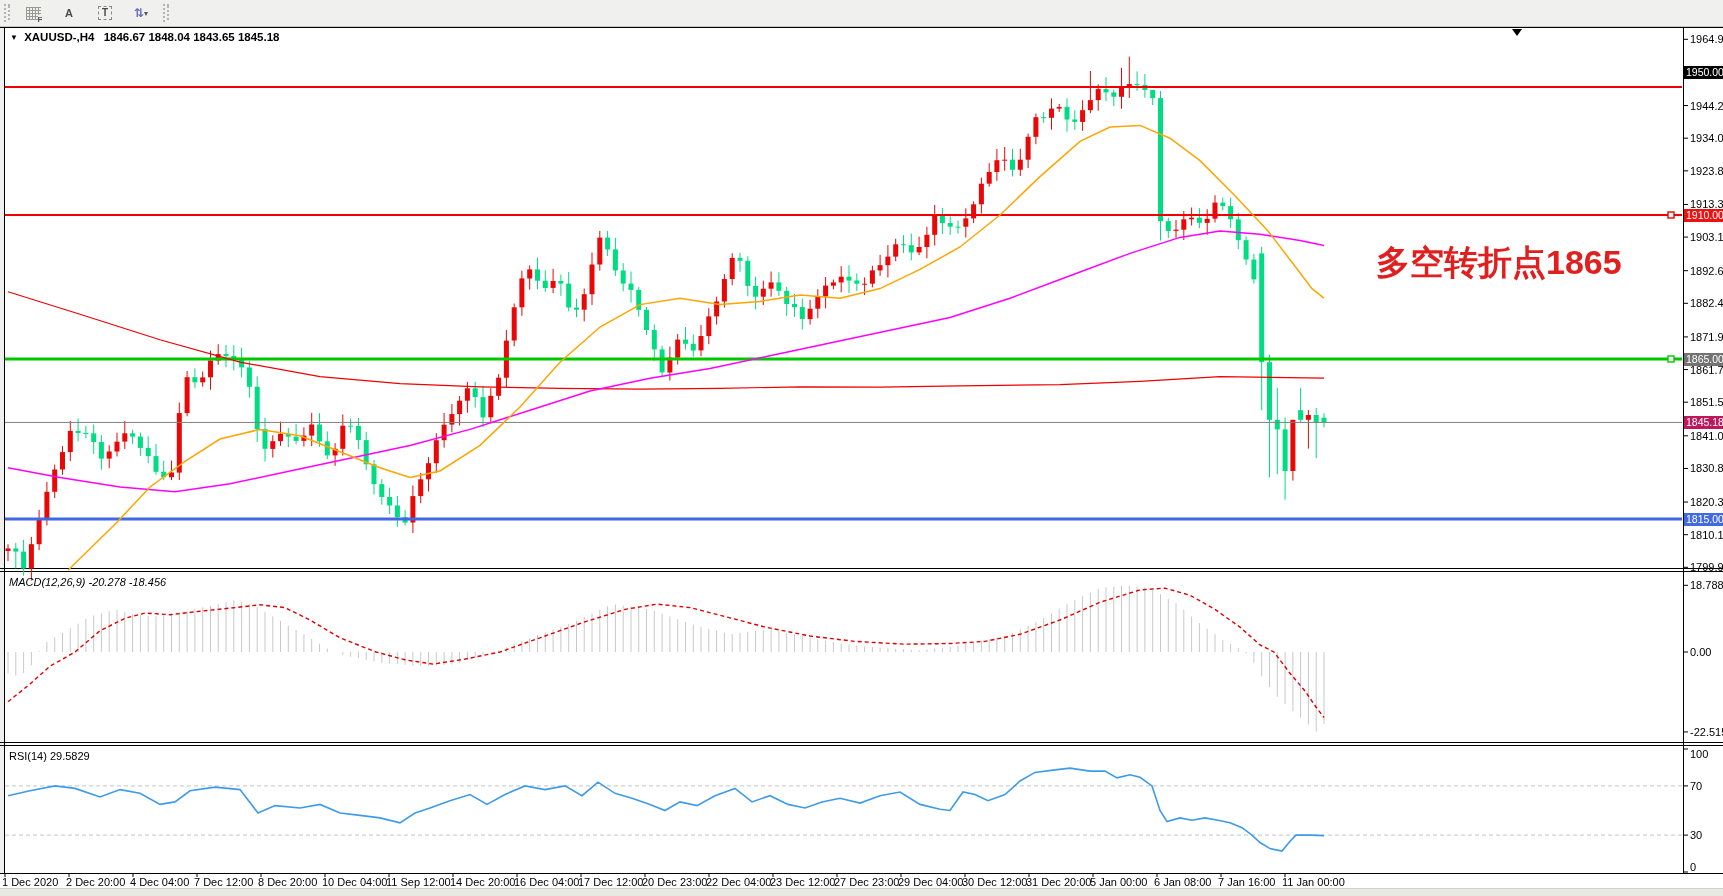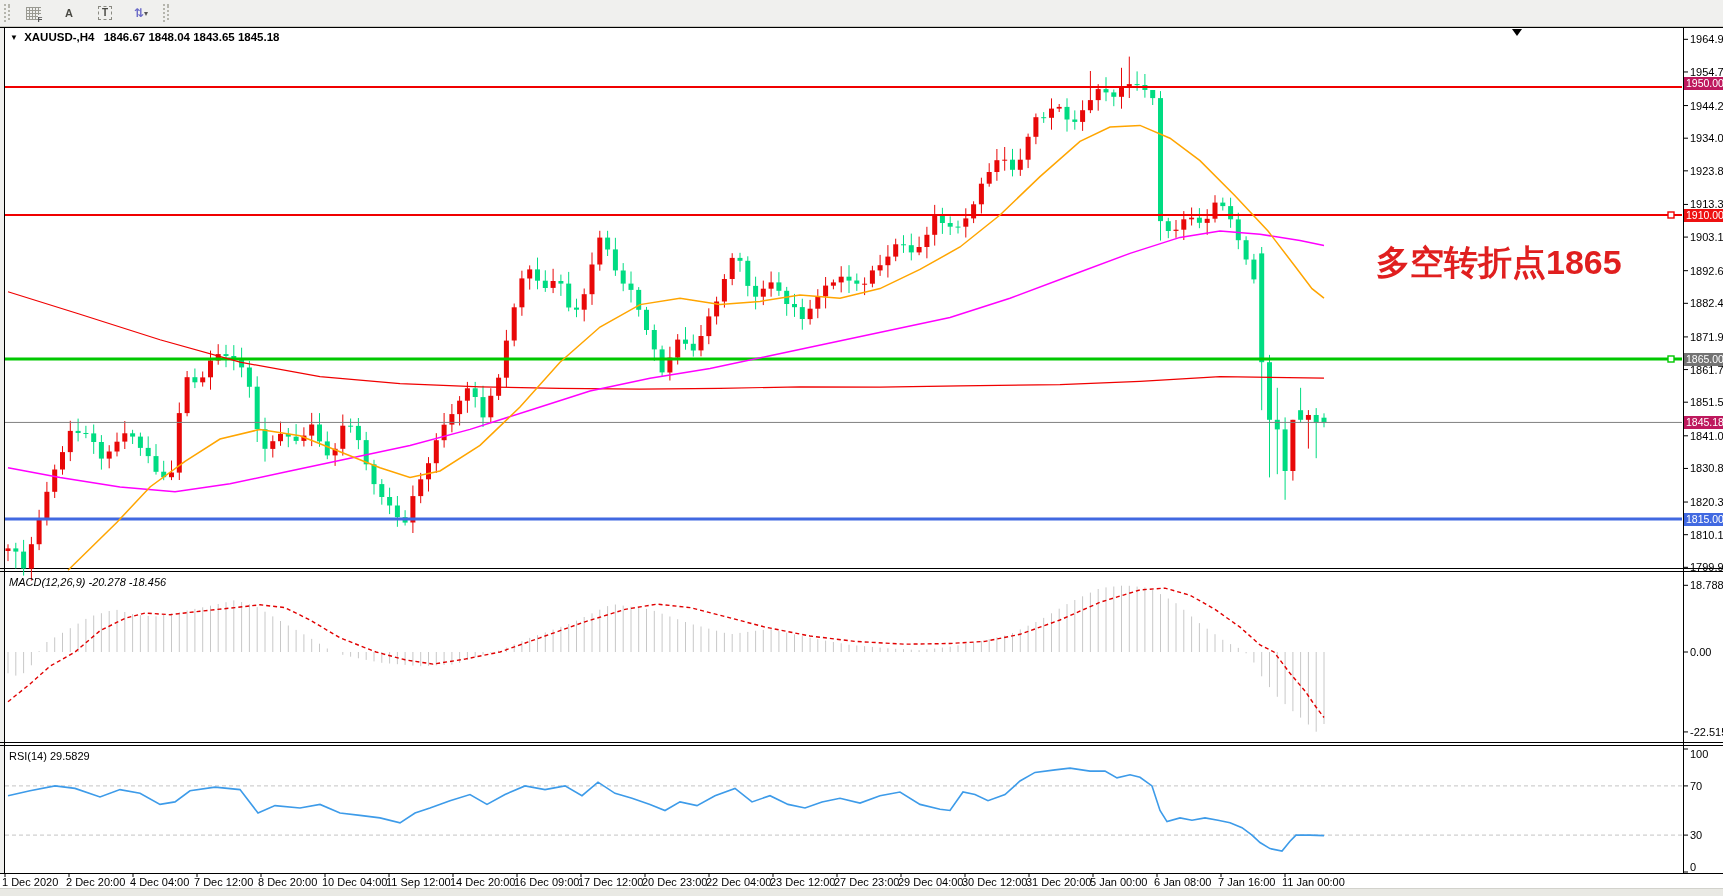--- a/index.html
+++ b/index.html
@@ -680,34 +680,34 @@
     <div class="axis-label" style="left: 1690px; top: 496.04px;">1820.30</div>
     <div class="axis-label" style="left: 1690px; top: 528.68px;">1810.10</div>
     <div class="axis-label" style="left: 1690px; top: 561.32px;">1799.90</div>
     <div class="axis-label" style="left: 1690px; top: 579.303px;">18.788</div>
     <div class="axis-label" style="left: 1690px; top: 646px;">0.00</div>
     <div class="axis-label" style="left: 1690px; top: 725.928px;">-22.515</div>
     <div class="axis-label" style="left: 1690px; top: 748px;">100</div>
     <div class="axis-label" style="left: 1690px; top: 779.9px;">70</div>
     <div class="axis-label" style="left: 1690px; top: 829.1px;">30</div>
     <div class="axis-label" style="left: 1690px; top: 861px;">0</div>
-    <div class="badge" style="background: #be185d; top: 77px;">1950.00</div>
+    <div class="badge" style="background: #000000; top: 66px;">1950.00</div>
     <div class="badge" style="background: rgb(238, 17, 17); top: 208.5px;">1910.00</div>
     <div class="badge" style="background: #737373; top: 352.5px;">1865.00</div>
     <div class="badge" style="background: #be185d; top: 415.924px;">1845.18</div>
     <div class="badge" style="background: rgb(65, 105, 225); top: 512.5px;">1815.00</div>
     <div class="time-label" style="left: 2px;">1 Dec 2020</div>
     <div class="time-label" style="left: 66px;">2 Dec 20:00</div>
     <div class="time-label" style="left: 130px;">4 Dec 04:00</div>
     <div class="time-label" style="left: 194px;">7 Dec 12:00</div>
     <div class="time-label" style="left: 258px;">8 Dec 20:00</div>
     <div class="time-label" style="left: 322px;">10 Dec 04:00</div>
     <div class="time-label" style="left: 386px;">11 Sep 12:00</div>
     <div class="time-label" style="left: 450px;">14 Dec 20:00</div>
-    <div class="time-label" style="left: 514px;">16 Dec 09:00</div>
+    <div class="time-label" style="left: 514px;">16 Dec 04:00</div>
     <div class="time-label" style="left: 578px;">17 Dec 12:00</div>
     <div class="time-label" style="left: 642px;">20 Dec 23:00</div>
     <div class="time-label" style="left: 706px;">22 Dec 04:00</div>
     <div class="time-label" style="left: 770px;">23 Dec 12:00</div>
     <div class="time-label" style="left: 834px;">27 Dec 23:00</div>
     <div class="time-label" style="left: 898px;">29 Dec 04:00</div>
     <div class="time-label" style="left: 962px;">30 Dec 12:00</div>
     <div class="time-label" style="left: 1026px;">31 Dec 20:00</div>
     <div class="time-label" style="left: 1090px;">5 Jan 00:00</div>
     <div class="time-label" style="left: 1154px;">6 Jan 08:00</div>

